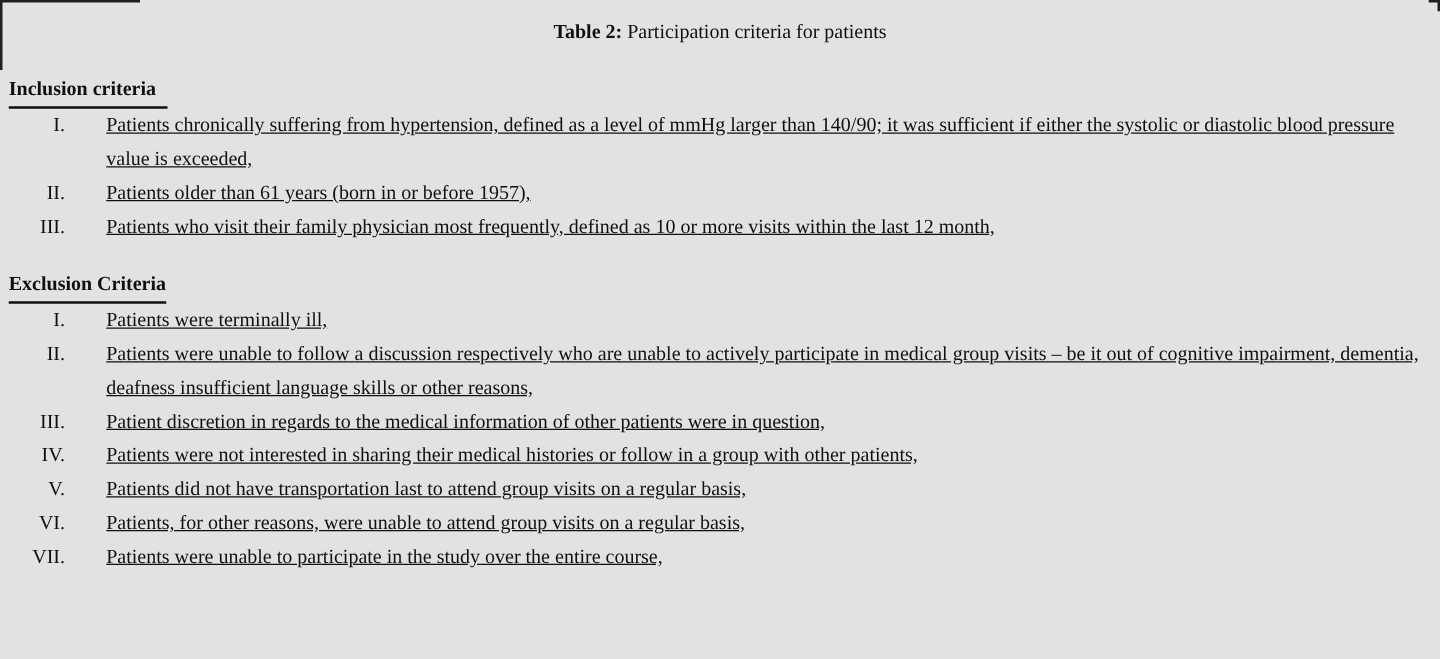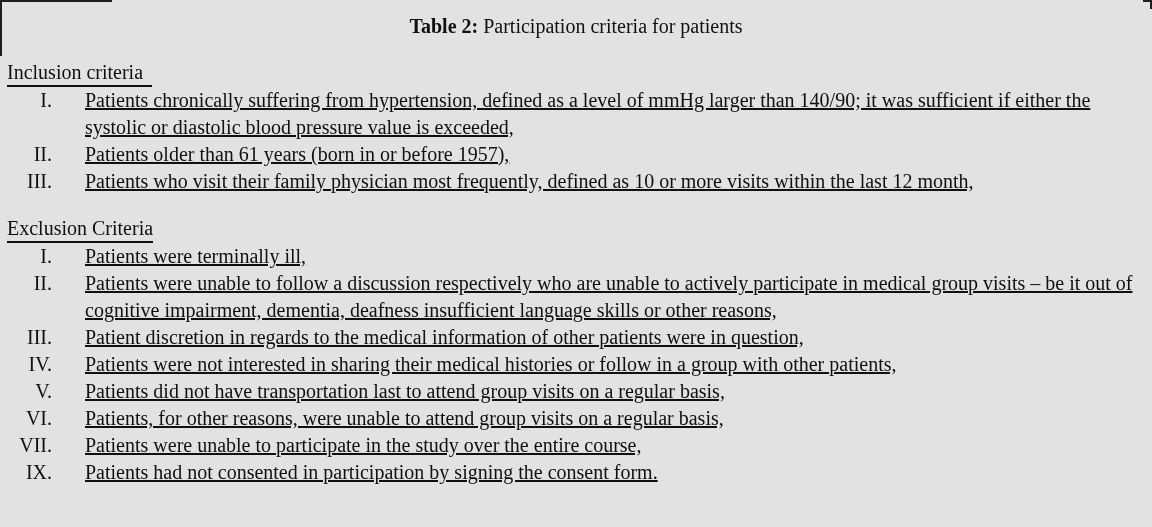--- a/index.html
+++ b/index.html
@@ -8,21 +8,21 @@
     background: #e2e2e2;
   }
   .doc {
     position: relative;
     width: 1152px;
     height: 527px;
     overflow: hidden;
     background: #e2e2e2;
     color: #101010;
     font-family: "Liberation Serif", "DejaVu Serif", serif;
-    font-size: 20px;
+    font-size: 16px;
   }
   .artifact {
     position: absolute;
     background: #1f1f1f;
   }
   .artifact.top-left-h  { left: 0; top: 0; width: 112px; height: 2px; }
   .artifact.top-left-v  { left: 0; top: 0; width: 2px; height: 56px; }
   .artifact.top-right-h { right: 0; top: 0; width: 9px; height: 2px; }
   .artifact.top-right-v { right: 0; top: 0; width: 2px; height: 9px; }
 
@@ -35,21 +35,21 @@
   .title-bold { font-weight: bold; }
 
   .section-heading {
     margin: 20px 0 0 7px;
     line-height: 26px;
     height: 28px;
   }
   .section-heading.second { }
   .section-heading .heading-text {
     display: inline-block;
-    font-weight: normal;
+    font-weight: bold;
     border-bottom: 2px solid #101010;
     padding-bottom: 0px;
   }
   .section-heading .pad-underline { padding-right: 9px; }
 
   .criteria-list { margin: 0; }
   .criteria-row {
     display: flex;
     line-height: 27px;
   }
@@ -120,19 +120,15 @@
       <span class="txt">Patients did not have transportation last to attend group visits on a regular basis,</span>
     </div>
     <div class="criteria-row">
       <span class="num">VI.</span>
       <span class="txt">Patients, for other reasons, were unable to attend group visits on a regular basis,</span>
     </div>
     <div class="criteria-row">
       <span class="num">VII.</span>
       <span class="txt">Patients were unable to participate in the study over the entire course,</span>
     </div>
-    <div class="criteria-row">
-      <span class="num">IX.</span>
-      <span class="txt">Patients had not consented in participation by signing the consent form.</span>
-    </div>
   </div>
 
 </div>
 
 </body></html>

